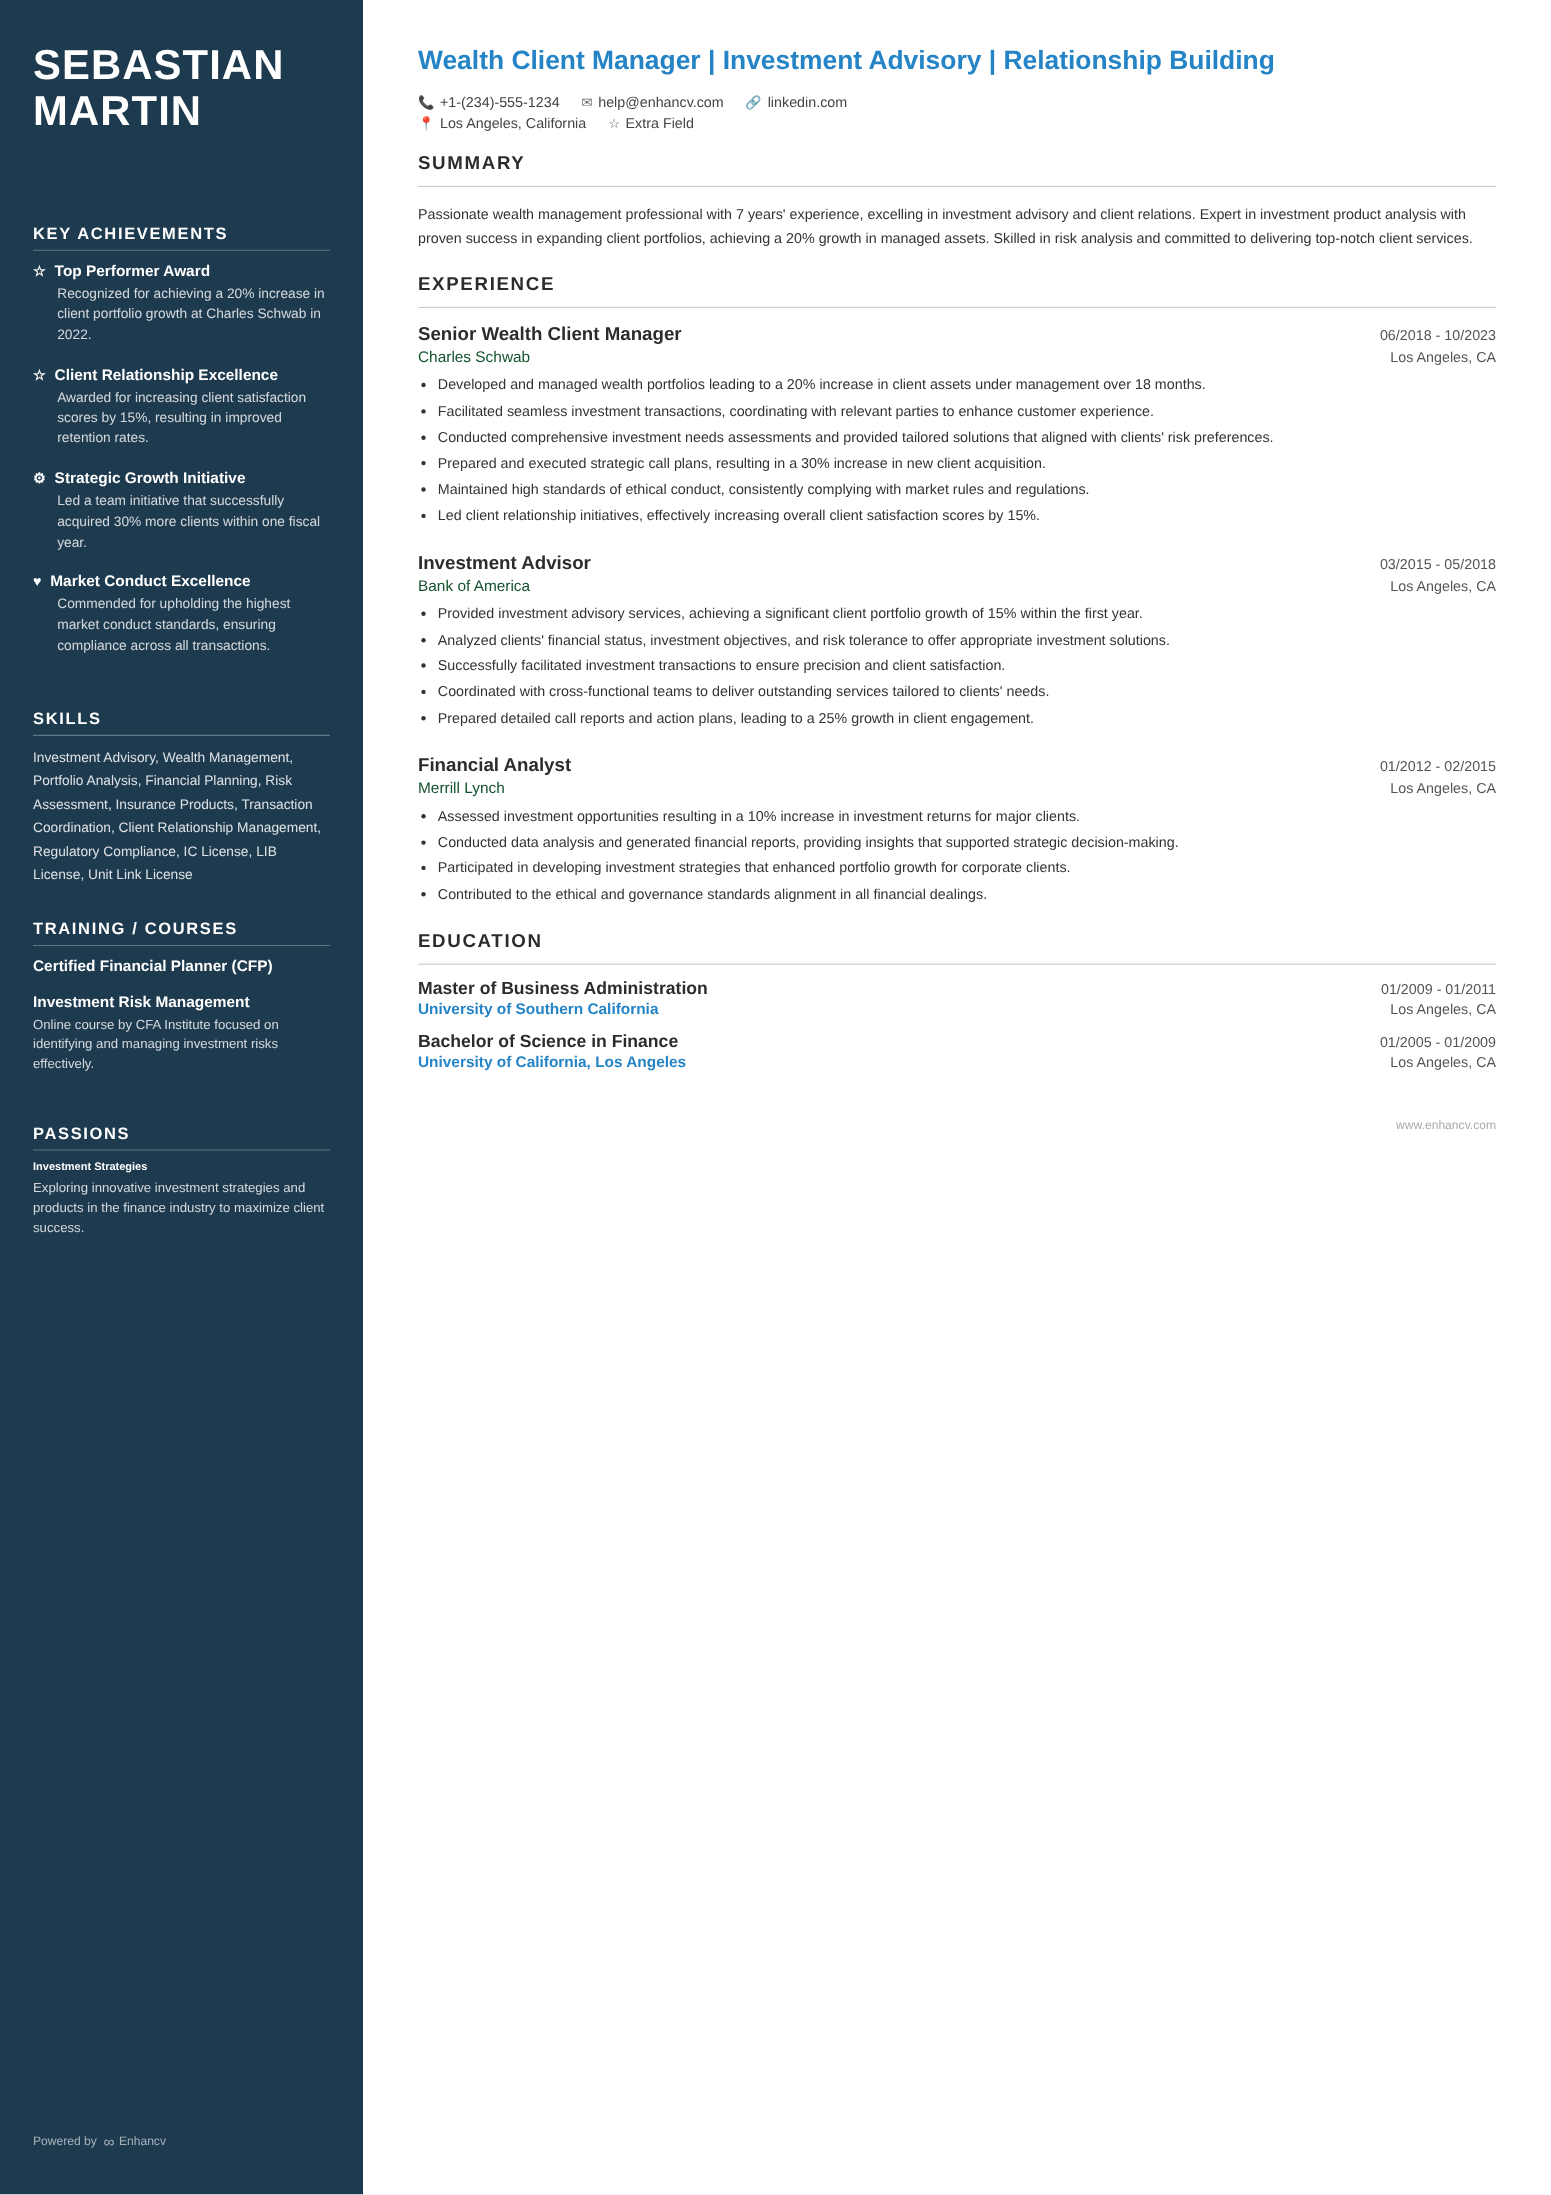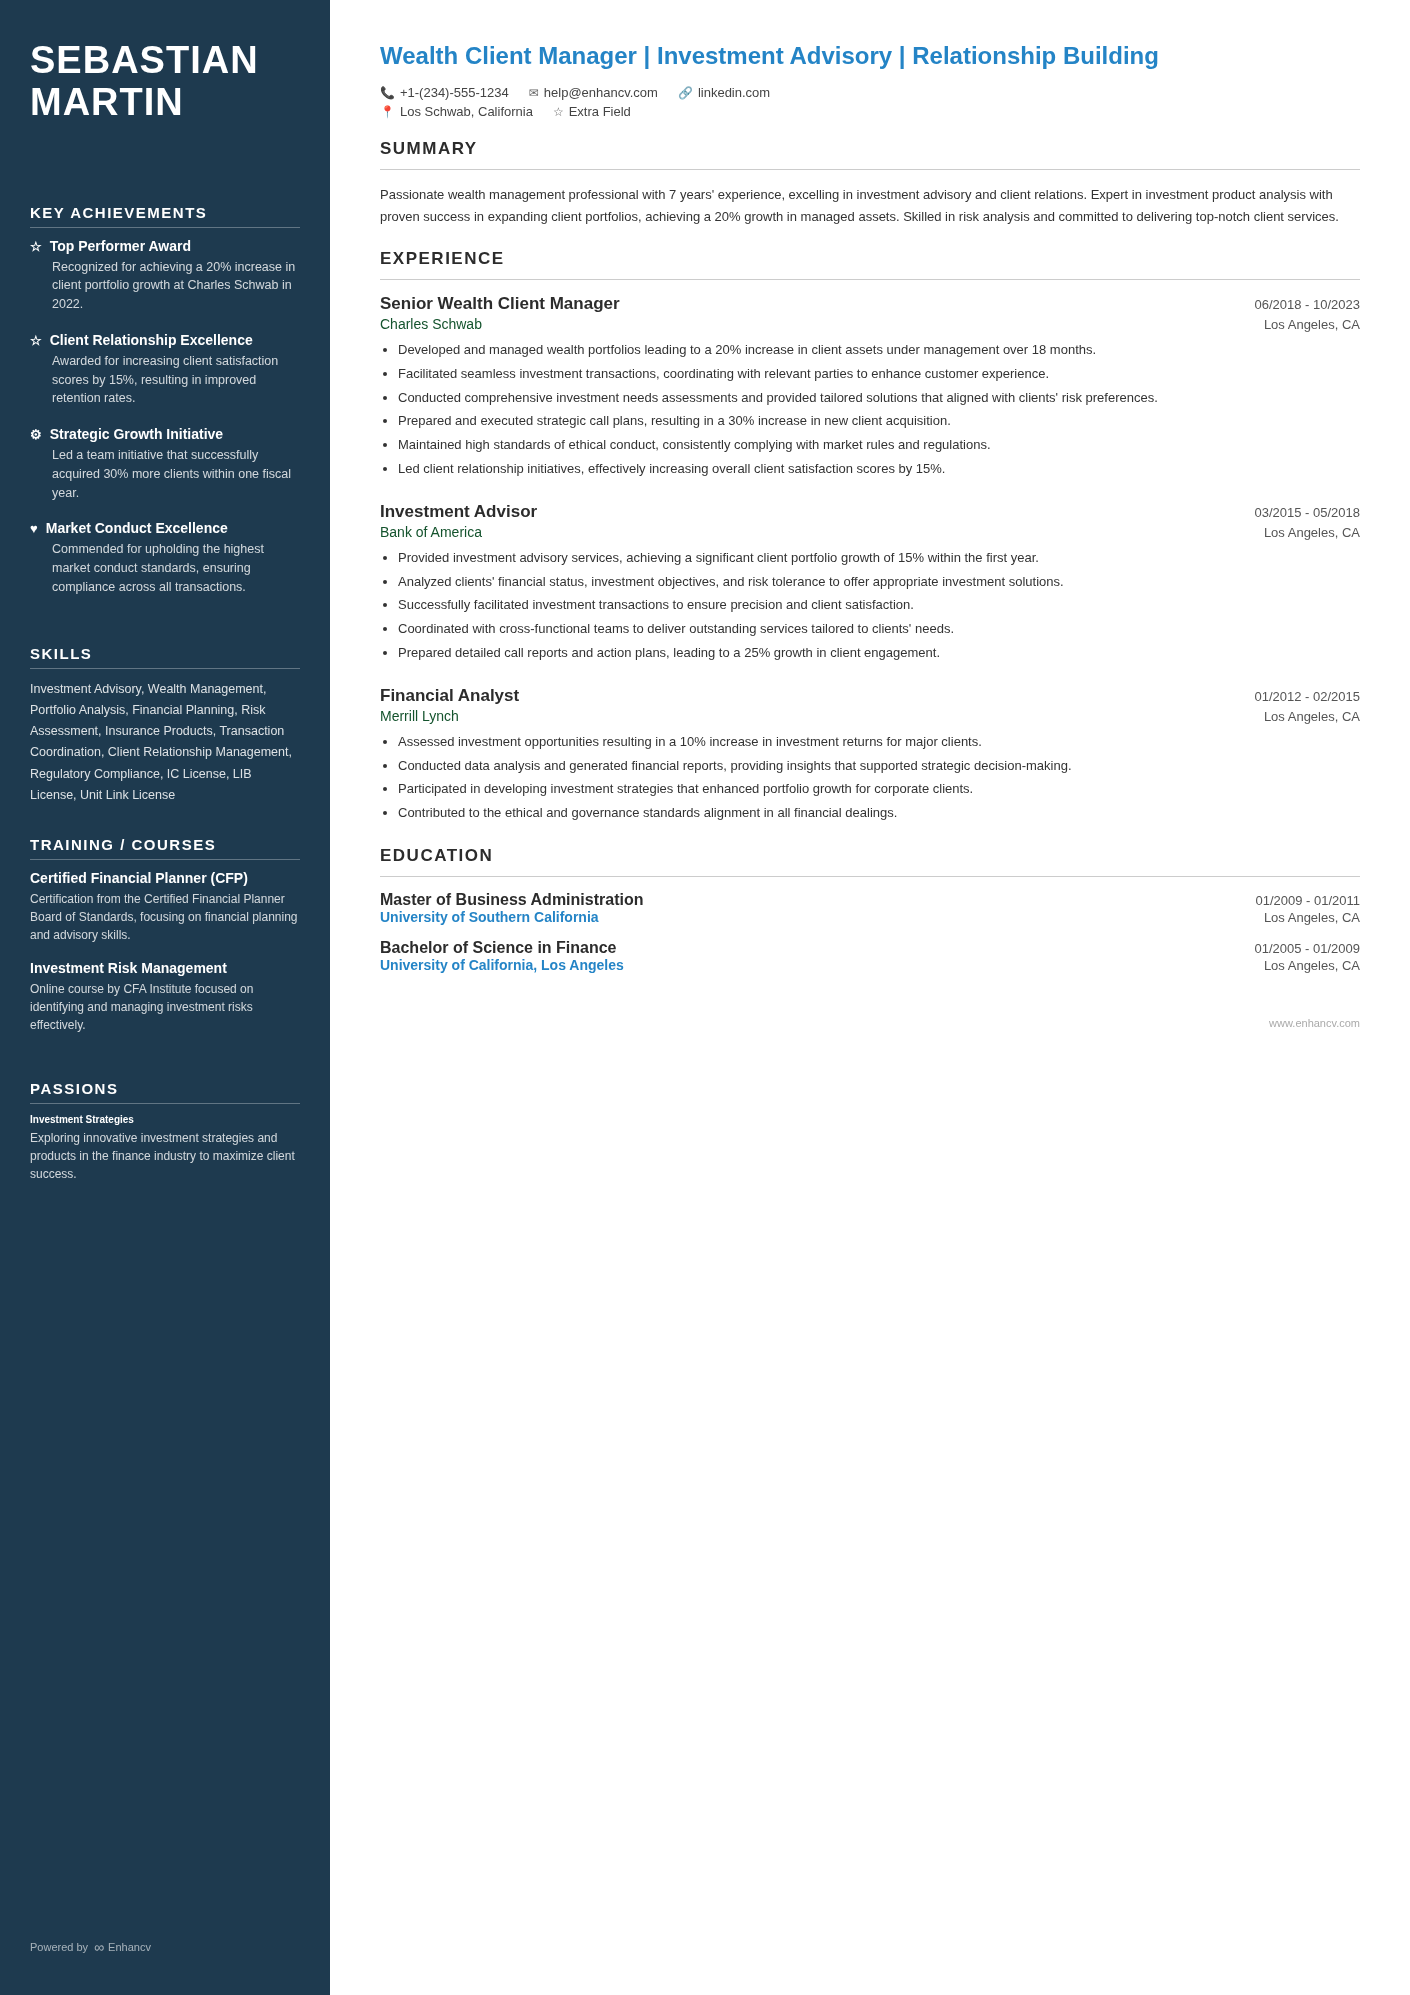--- a/index.html
+++ b/index.html
@@ -331,21 +331,20 @@
     </div>
   </div>
 
   <div class="sidebar-section-title">SKILLS</div>
   <div class="skills-text">Investment Advisory, Wealth Management, Portfolio Analysis, Financial Planning, Risk Assessment, Insurance Products, Transaction Coordination, Client Relationship Management, Regulatory Compliance, IC License, LIB License, Unit Link License</div>
 
   <div class="sidebar-section-title">TRAINING / COURSES</div>
   <div>
     <div class="training-item">
       <div class="training-title">Certified Financial Planner (CFP)</div>
-      <div class="training-desc">Certification from the Certified Financial Planner Board of Standards, focusing on financial planning and advisory skills.</div>
     </div>
     <div class="training-item">
       <div class="training-title">Investment Risk Management</div>
       <div class="training-desc">Online course by CFA Institute focused on identifying and managing investment risks effectively.</div>
     </div>
   </div>
 
   <div class="sidebar-section-title">PASSIONS</div>
   <div>
     <div class="passion-item">
@@ -378,21 +377,21 @@
       <span>help@enhancv.com</span>
     </span>
     <span class="contact-item">
       <span class="contact-icon">🔗</span>
       <span>linkedin.com</span>
     </span>
   </div>
   <div class="contact-row">
     <span class="contact-item">
       <span class="contact-icon">📍</span>
-      <span>Los Schwab, California</span>
+      <span>Los Angeles, California</span>
     </span>
     <span class="contact-item">
       <span class="contact-icon">☆</span>
       <span>Extra Field</span>
     </span>
   </div>
 
   <div class="section-heading" style="margin-top:20px;">SUMMARY</div>
   <hr class="section-divider">
   <p class="summary-text">Passionate wealth management professional with 7 years' experience, excelling in investment advisory and client relations. Expert in investment product analysis with proven success in expanding client portfolios, achieving a 20% growth in managed assets. Skilled in risk analysis and committed to delivering top-notch client services.</p>

